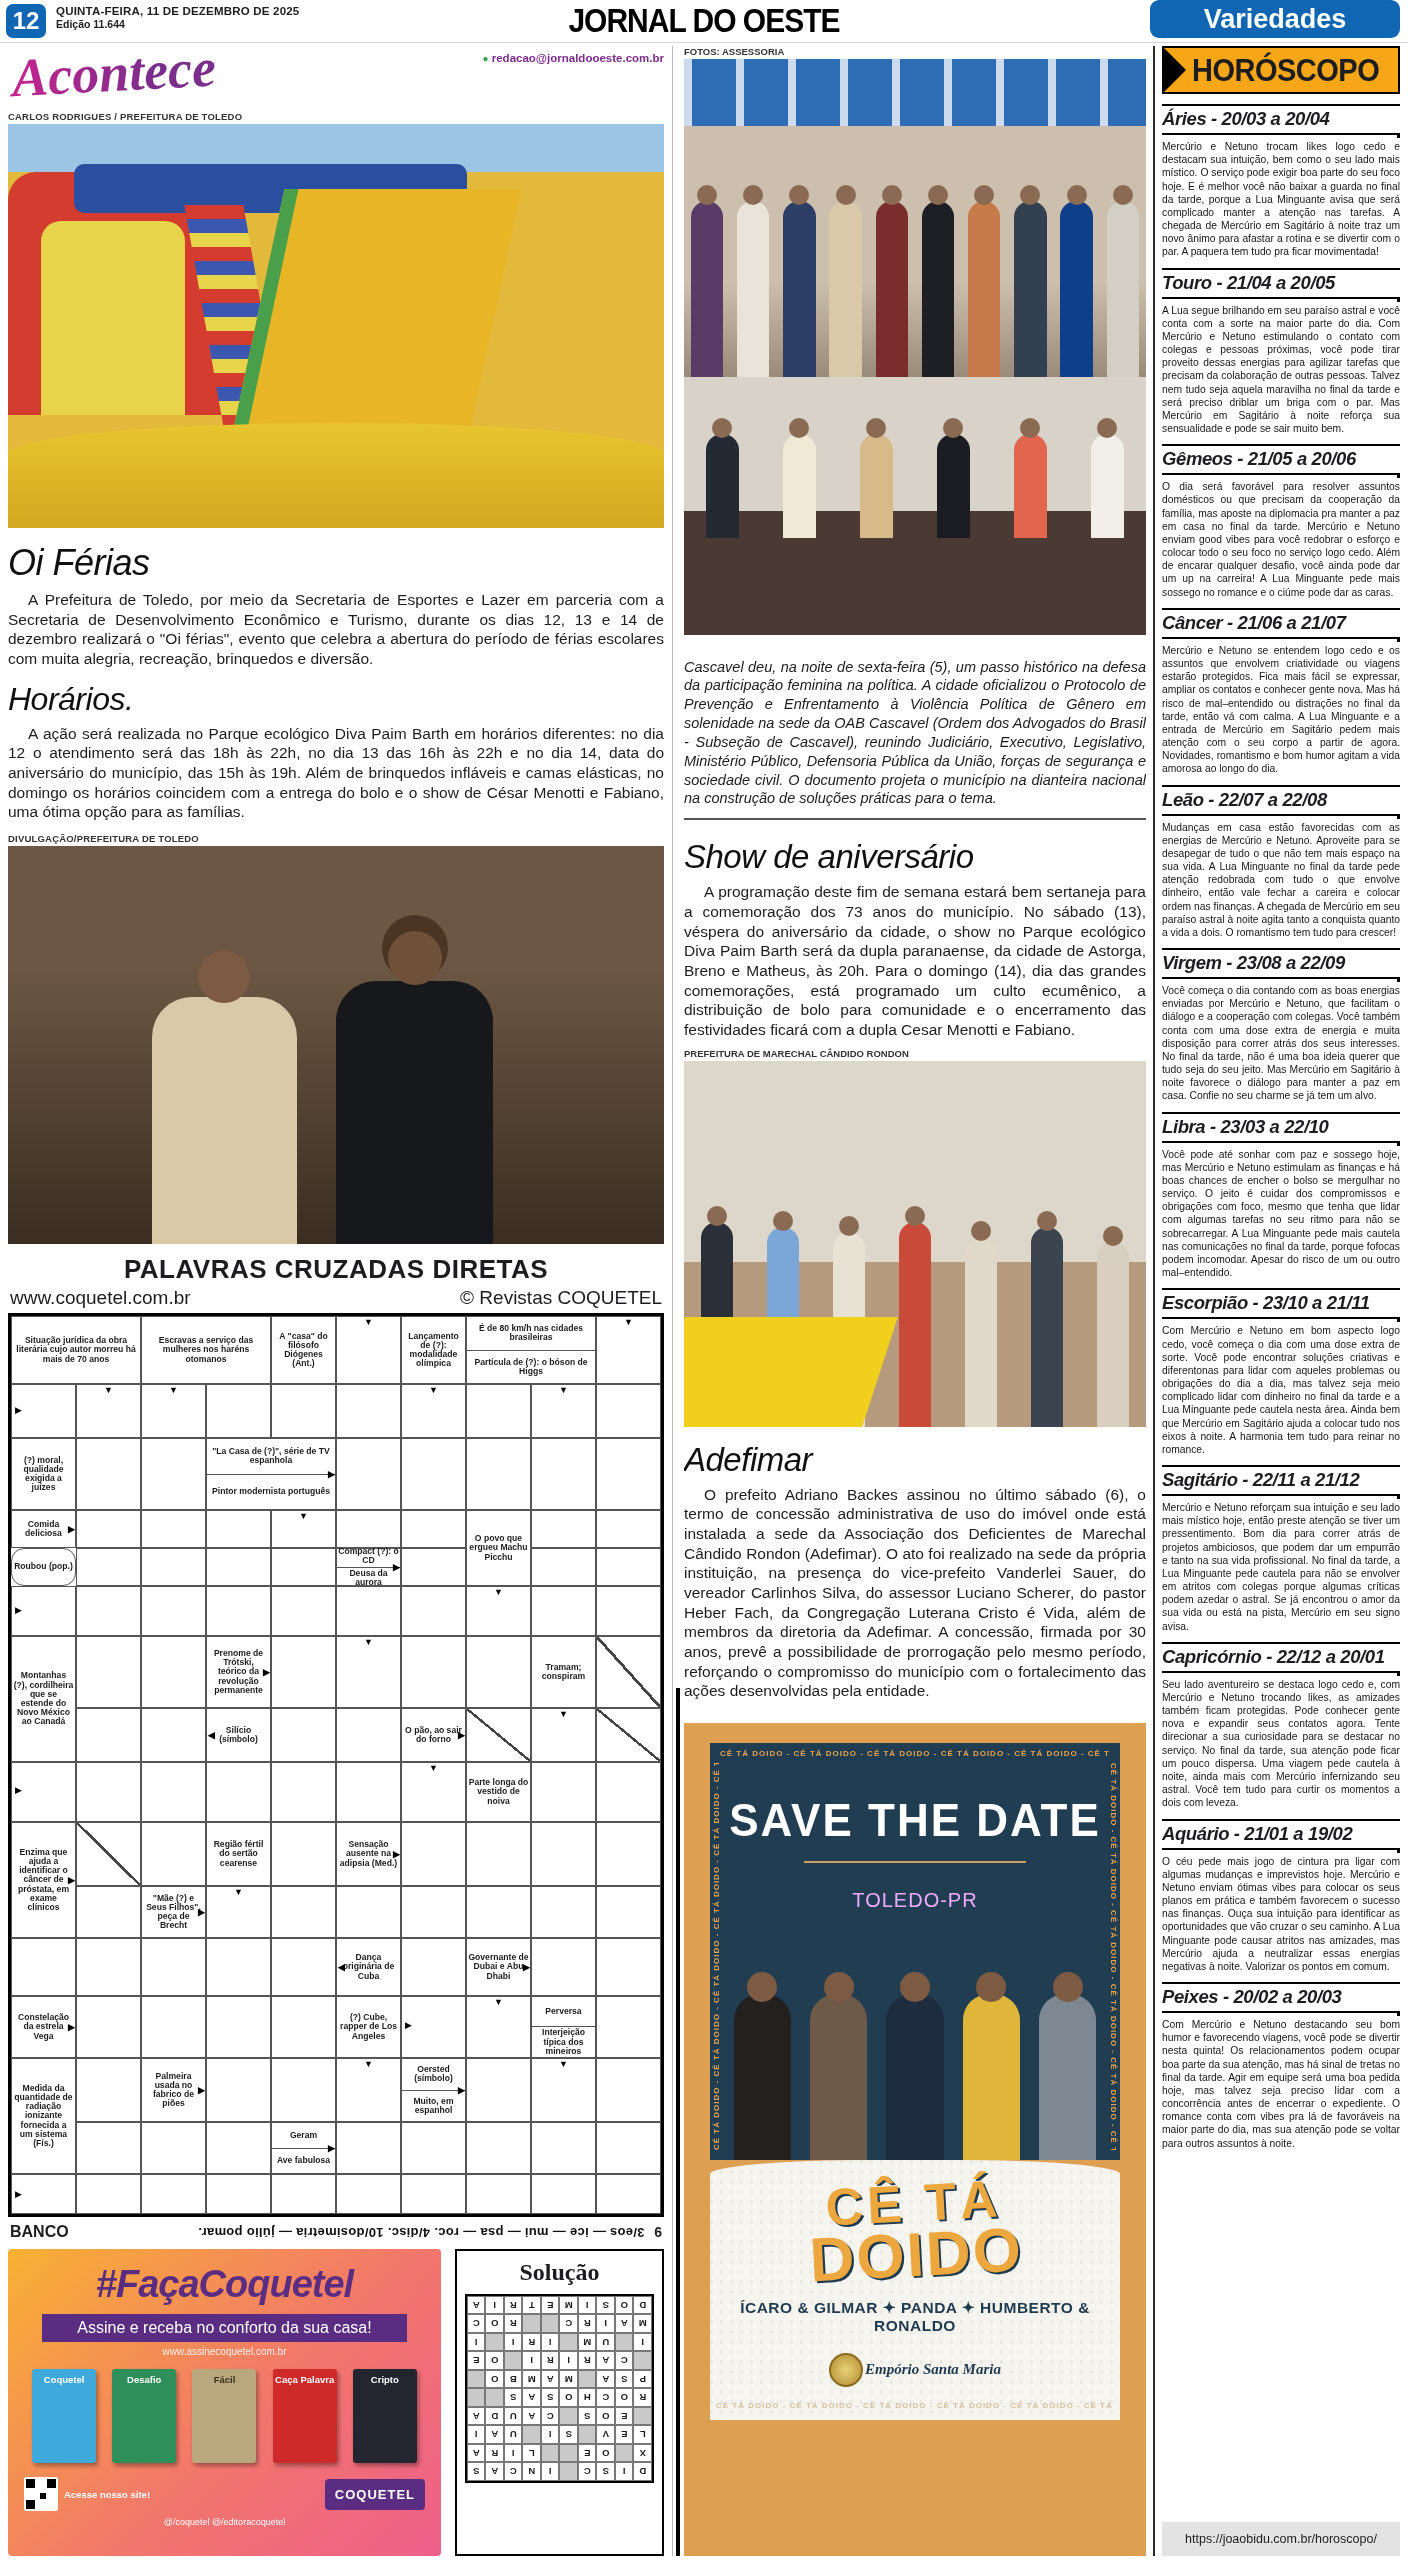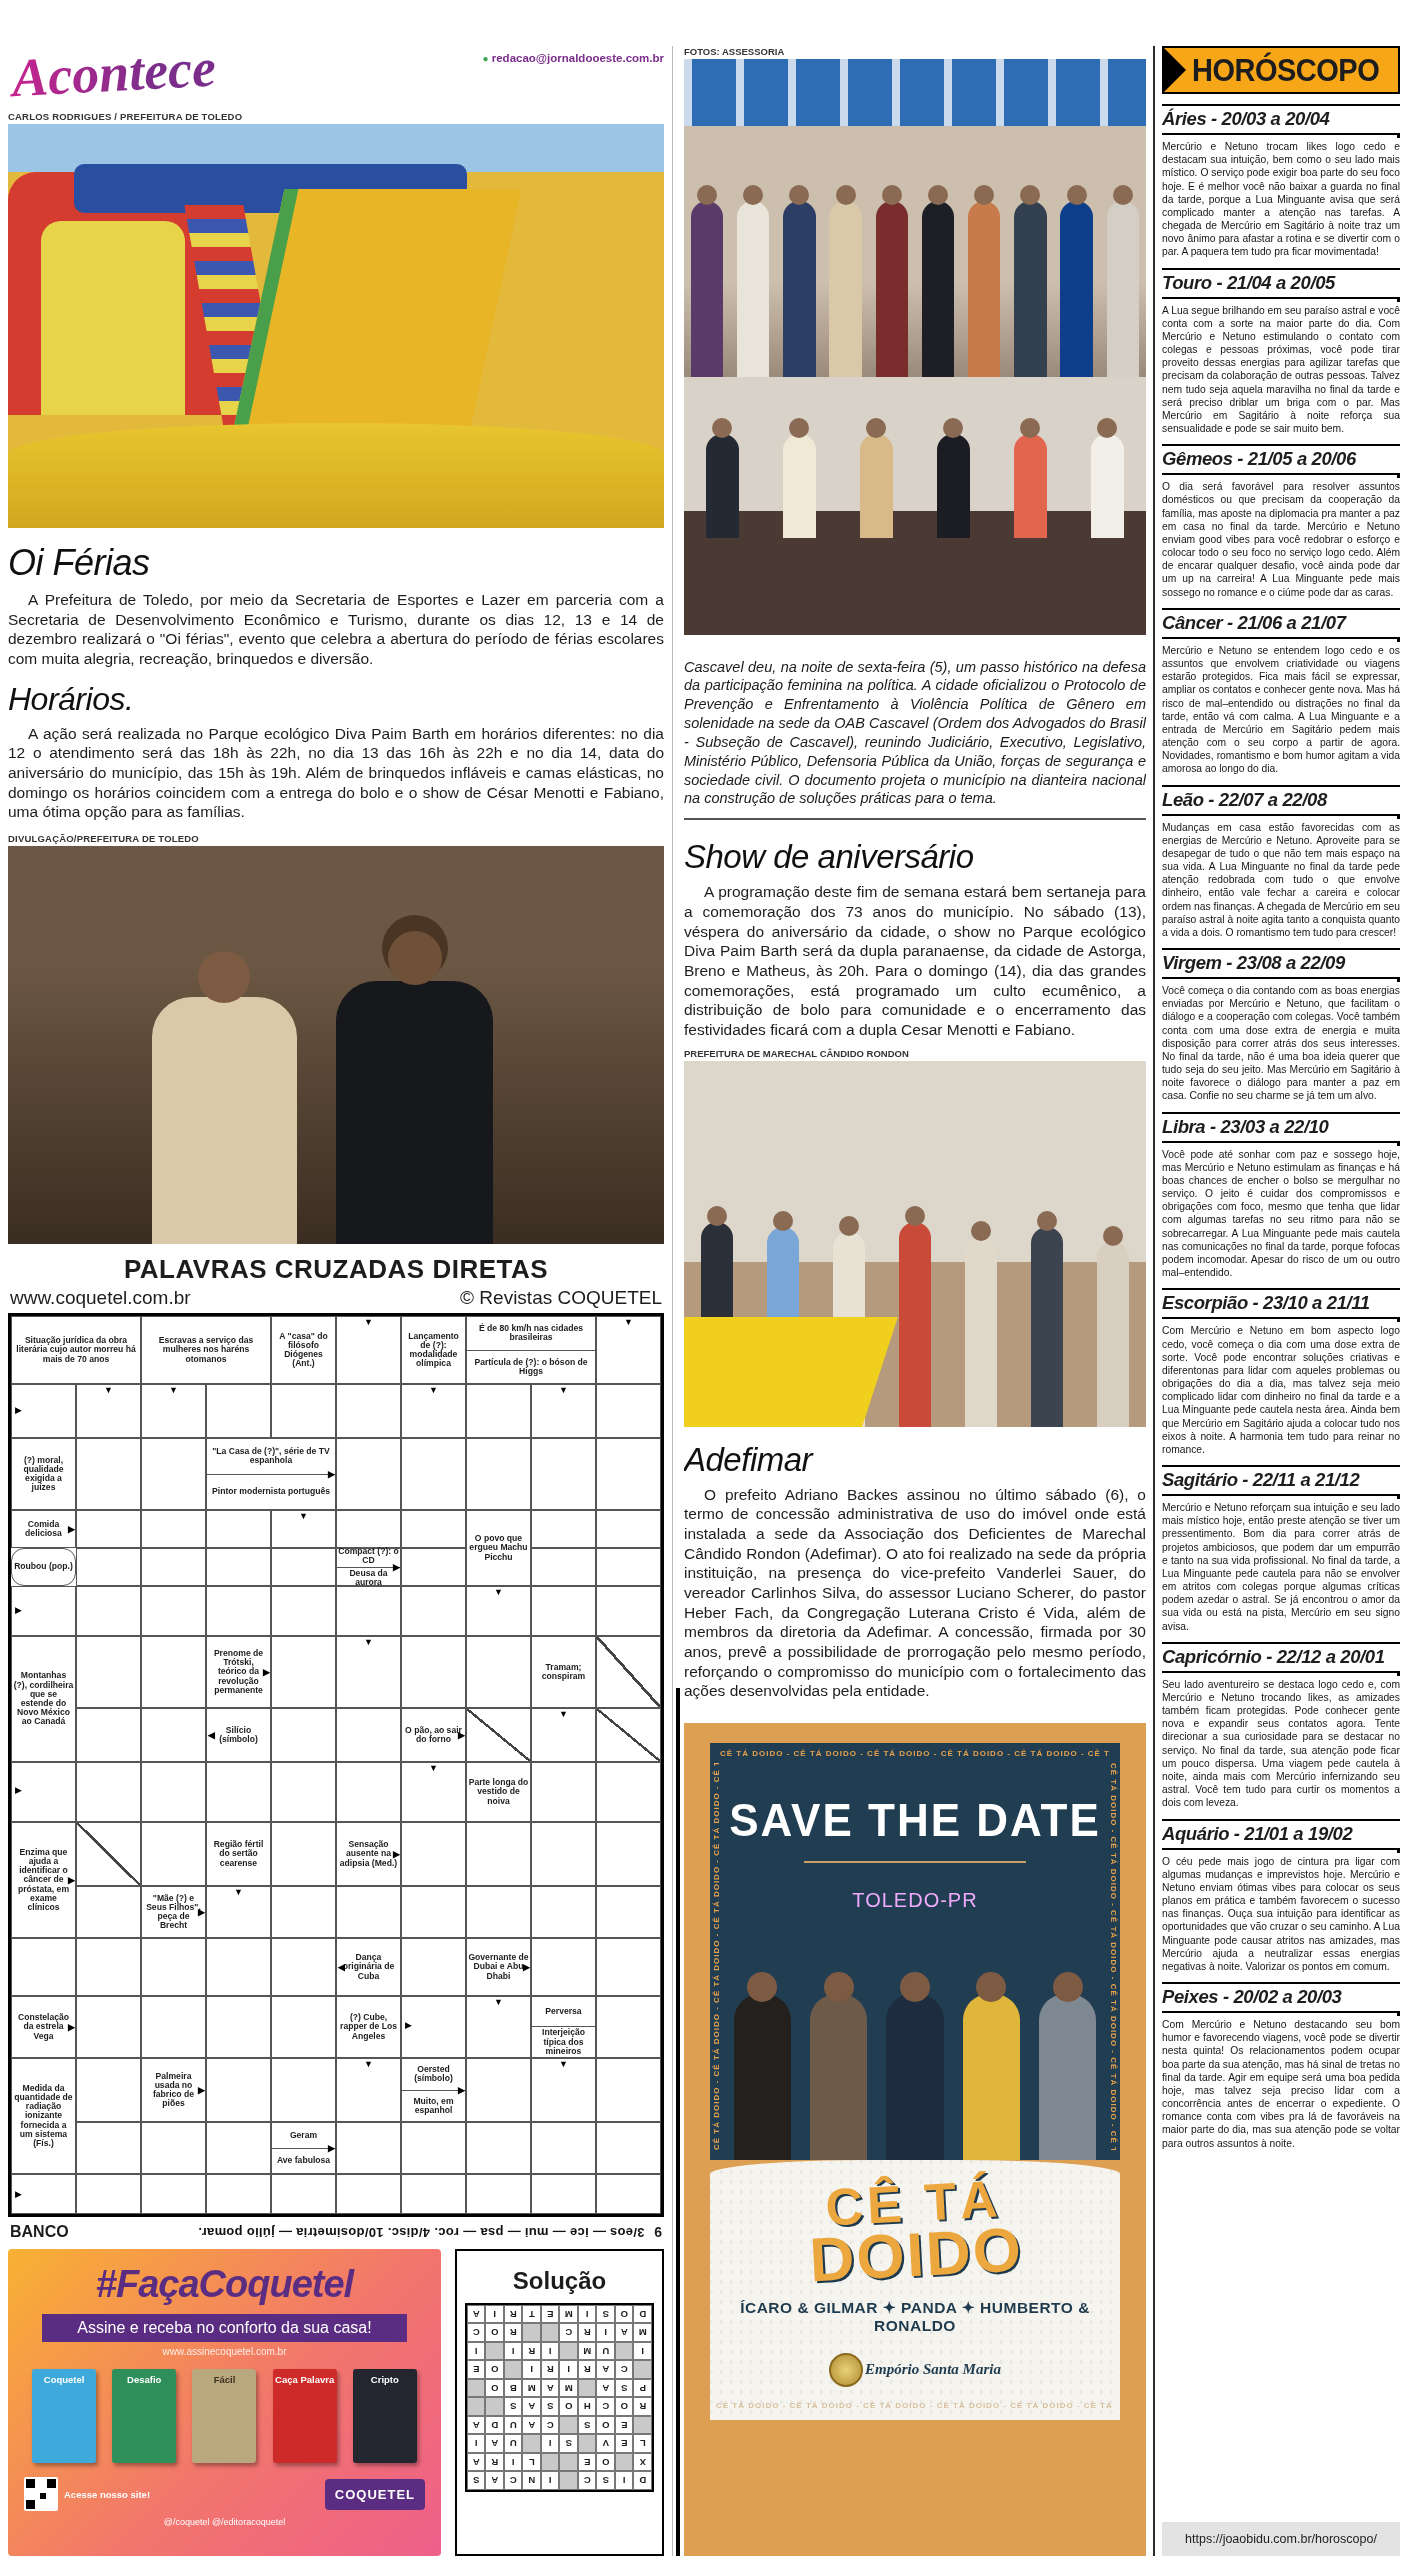--- a/index.html
+++ b/index.html
@@ -93,21 +93,21 @@
   .promo-foot{display:flex;align-items:center;justify-content:space-between;margin-top:14px;}
   .access{color:#fff;font-size:9.5px;font-weight:700;display:flex;align-items:center;gap:6px;}
   .qr{width:34px;height:34px;background:
       linear-gradient(#000,#000) 2px 2px/9px 9px no-repeat,
       linear-gradient(#000,#000) 23px 2px/9px 9px no-repeat,
       linear-gradient(#000,#000) 2px 23px/9px 9px no-repeat,
       linear-gradient(#000,#000) 16px 16px/6px 6px no-repeat,#fff;border-radius:2px;}
   .coq-logo{background:#5b2d82;color:#fff;font-weight:900;font-size:13px;padding:8px 10px;border-radius:4px;letter-spacing:1px;}
   .handles{color:#fff;font-size:9px;margin-top:6px;text-align:center;}
   .sol{flex:1;border:2.5px solid #000;padding:6px 8px;display:flex;flex-direction:column;align-items:center;}
-  .sol-title{font-weight:900;font-size:24px;margin:10px 0 8px;}
+  .sol-title{font-weight:900;font-size:24px;margin:2px 0 8px;font-family:Liberation Serif, serif;}
   .sol-grid{transform:rotate(180deg);border:2px solid #000;}
   .sol-row{display:flex;}
   .scell{width:16.5px;height:16.5px;border:1px solid #777;display:flex;align-items:center;justify-content:center;
          font-weight:900;font-size:9.5px;background:#fff;}
   .scell.blank{background:#c9c9c9;}
   
   .mid-credit{font-size:9.5px;font-weight:700;color:#333;margin-bottom:2px;}
   .h-mid{font-size:33px;}
   
   .std{flex:1;background:
@@ -150,20 +150,29 @@
           font-style:italic;font-weight:700;font-size:18.5px;padding:2px 0 3px;letter-spacing:-.4px;}
   .sign-h:after{content:"";position:absolute;right:-2px;bottom:-5px;width:5px;height:5px;background:#000;}
   .sign p{margin:5px 0 0;font-size:10.3px;line-height:1.28;text-align:justify;color:#161616;}
   .horo-url{background:#e3e3e3;text-align:center;font-size:12.5px;font-weight:400;padding:10px 20px;margin-top:4px;}
 </style>
 </head>
 <body>
 
 <div class="page">
 
+  <div class="hdr">
+    <div class="pageno">12</div>
+    <div class="datebox">
+      <div class="d1">QUINTA-FEIRA, 11 DE DEZEMBRO DE 2025</div>
+      <div class="d2">Edição 11.644</div>
+    </div>
+    <div class="masthead">JORNAL DO OESTE</div>
+    <div class="sectab">Variedades</div>
+  </div>
 
   <div class="vr vr1"></div>
   <div class="vr vr2"></div>
   <div class="vr vr3"></div>
 
   <div class="col col-left">
     <div class="acontece-row">
       <div class="acontece">Acontece</div>
       <div class="email"><span class="dot">●</span> <span>redacao@jornaldooeste.com.br</span></div>
     </div>

